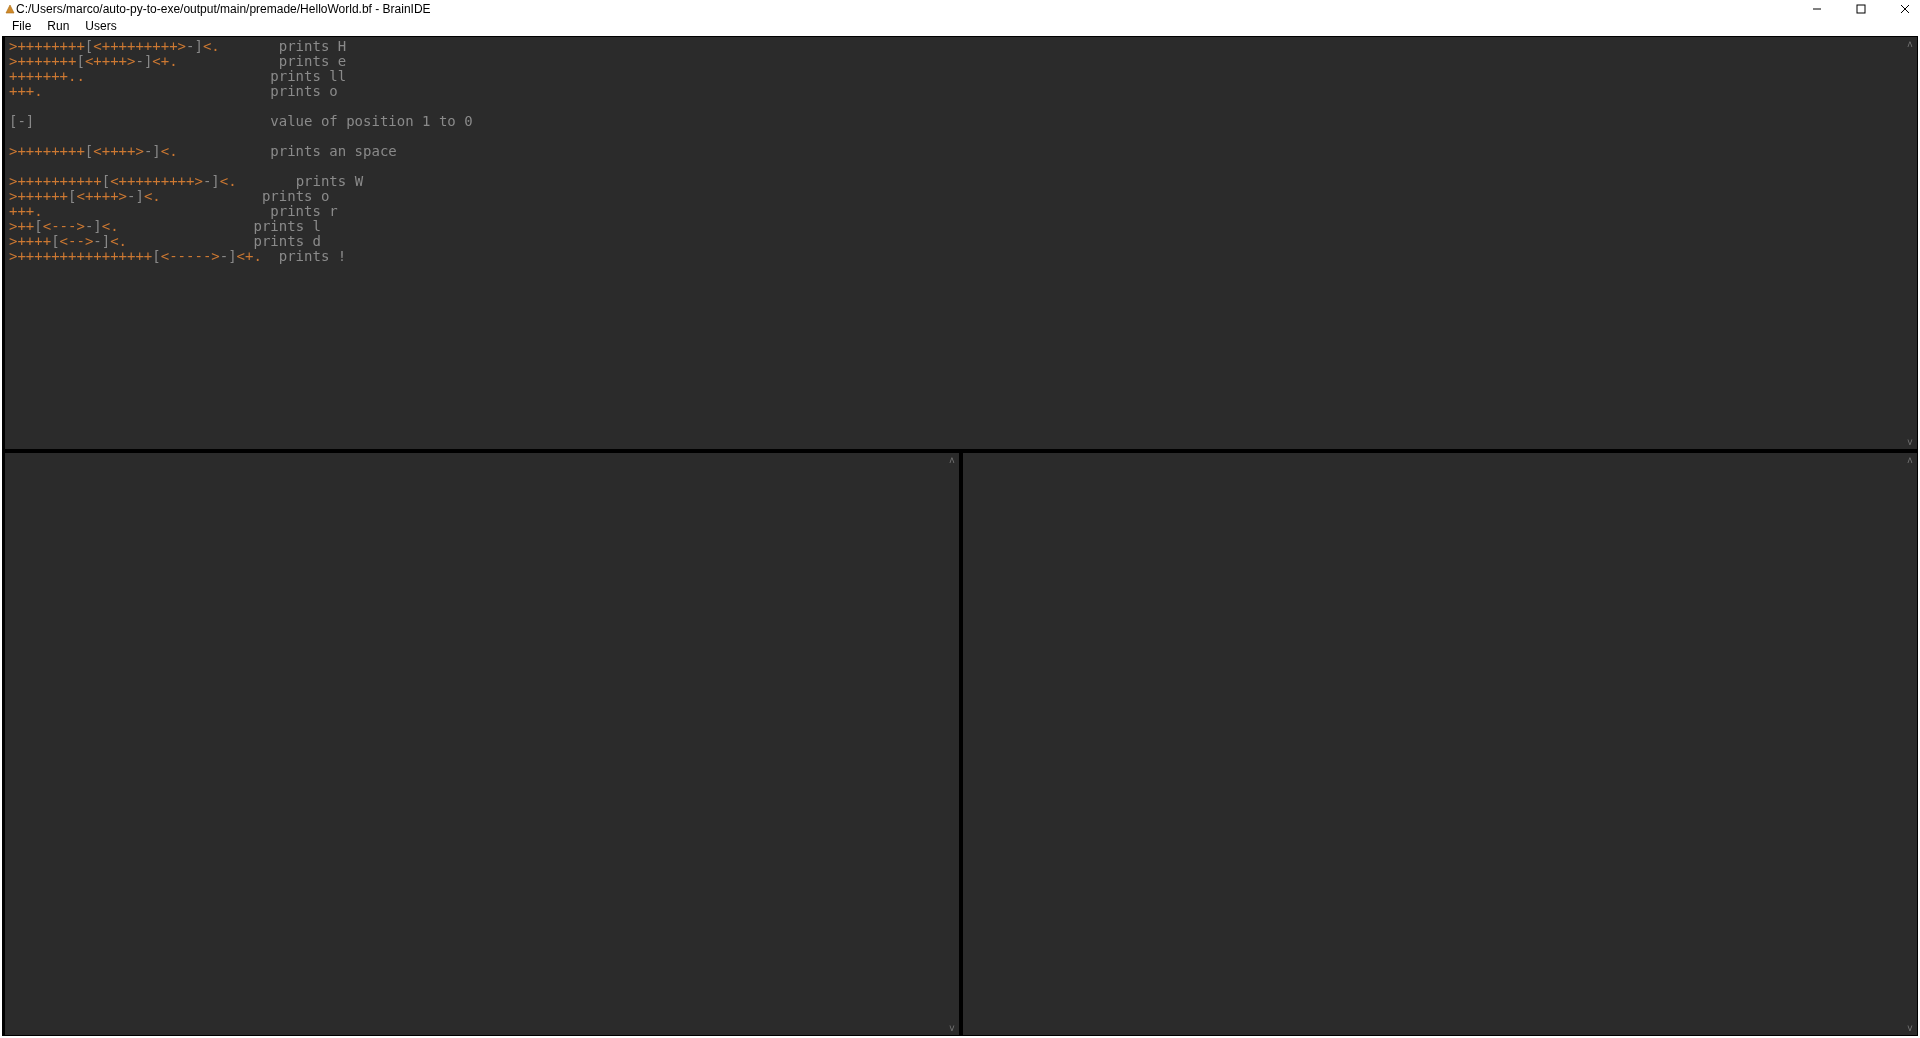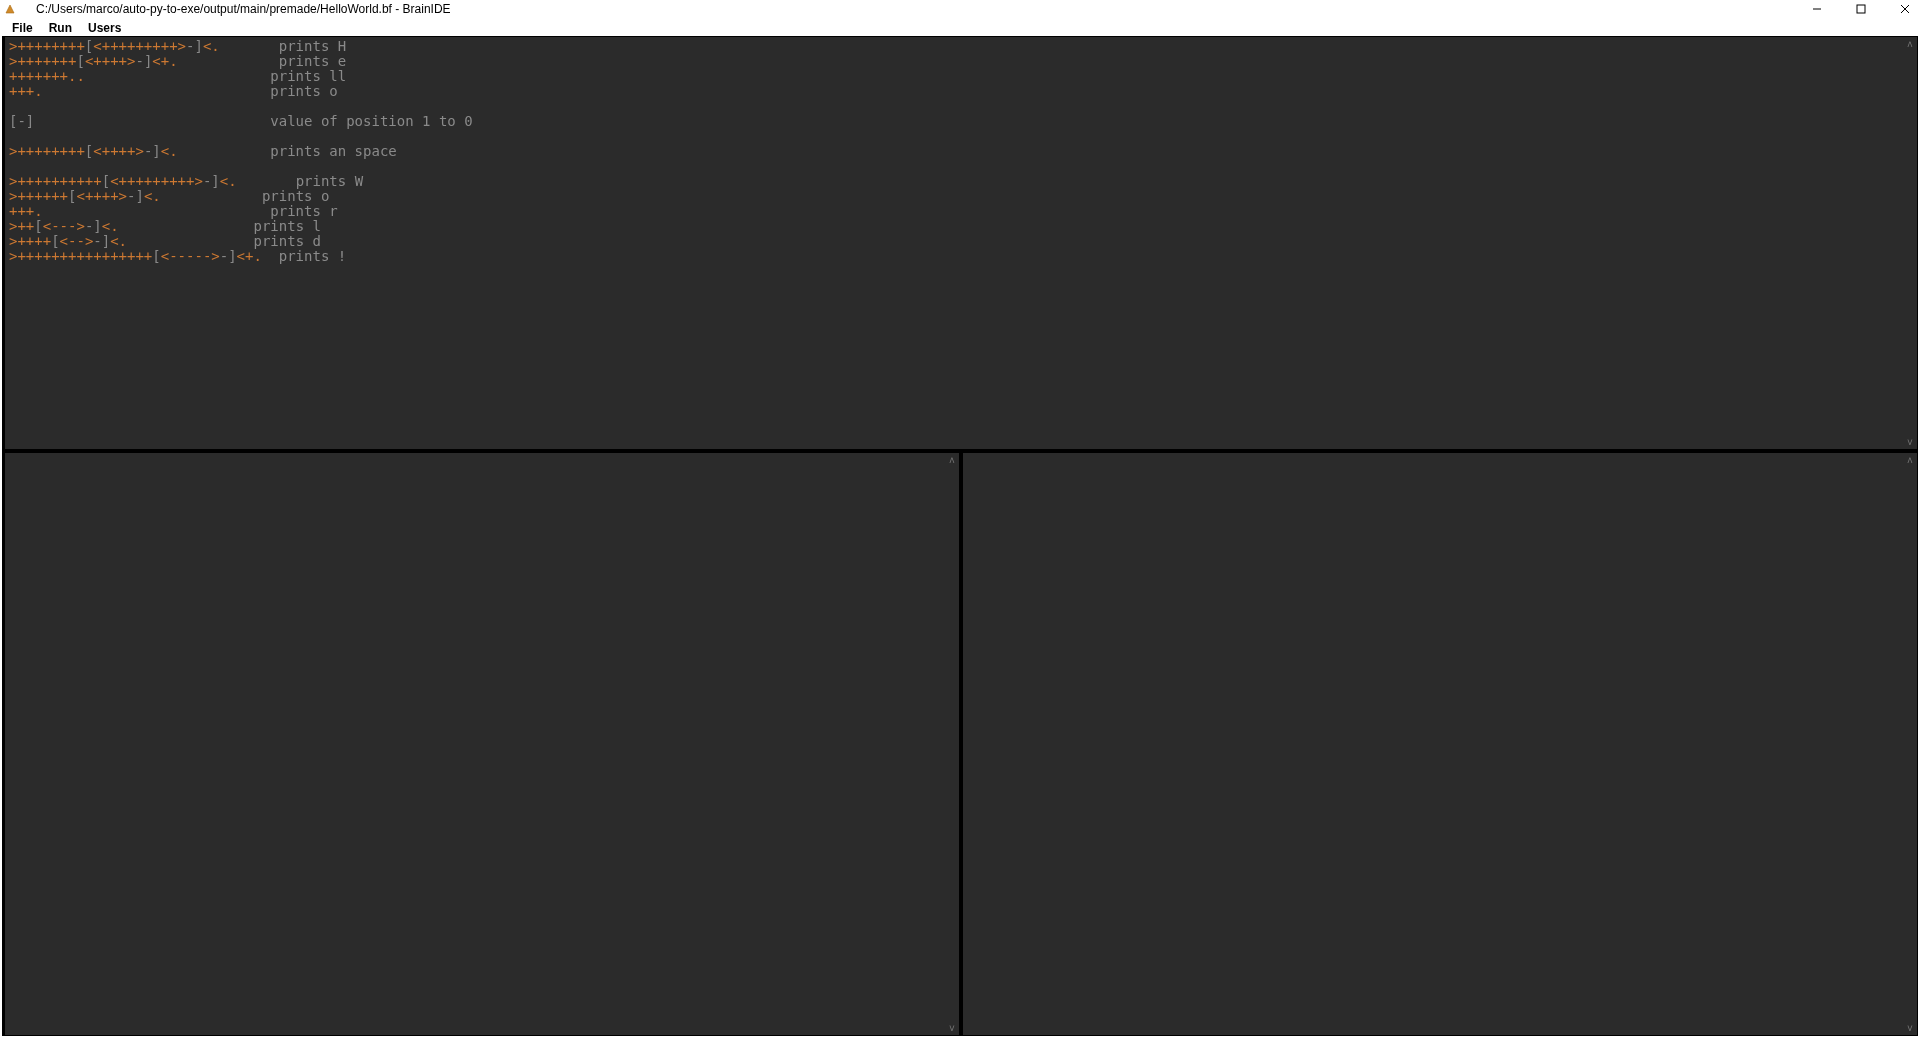--- a/index.html
+++ b/index.html
@@ -16,21 +16,21 @@
   .titlebar {
     height: 18px;
     display: flex;
     align-items: center;
     justify-content: space-between;
     padding: 0 6px 0 4px;
     background: #ffffff;
     color: #000;
     font-size: 12px;
   }
-  .titlebar-left { display: flex; align-items: center; gap: 20px; }
+  .titlebar-left { display: flex; align-items: center; gap: 0; }
   .app-icon {
     width: 12px; height: 12px;
     display: inline-block;
     position: relative;
   }
   .app-icon svg { width: 12px; height: 12px; display:block; }
   .title-text { font-size: 12px; color:#000; }
   .window-controls { display: flex; gap: 26px; align-items: center; }
   .wc {
     width: 18px; height: 18px;
@@ -38,27 +38,26 @@
     color: #000;
     font-size: 12px;
     cursor: default;
   }
   .wc svg { width: 10px; height: 10px; stroke:#000; stroke-width:1; fill:none; }
 
   
   .menubar {
     height: 18px;
     display: flex;
-    align-items: flex-end;
+    align-items: flex-start;
     gap: 0;
     padding: 0 4px;
     background: #fff;
     font-size: 12px;
     color: #000;
-    font-weight: bold;
   }
   .menubar .menu-item {
     padding: 1px 8px;
     cursor: default;
   }
 
   
   .workspace {
     position: absolute;
     top: 36px;

